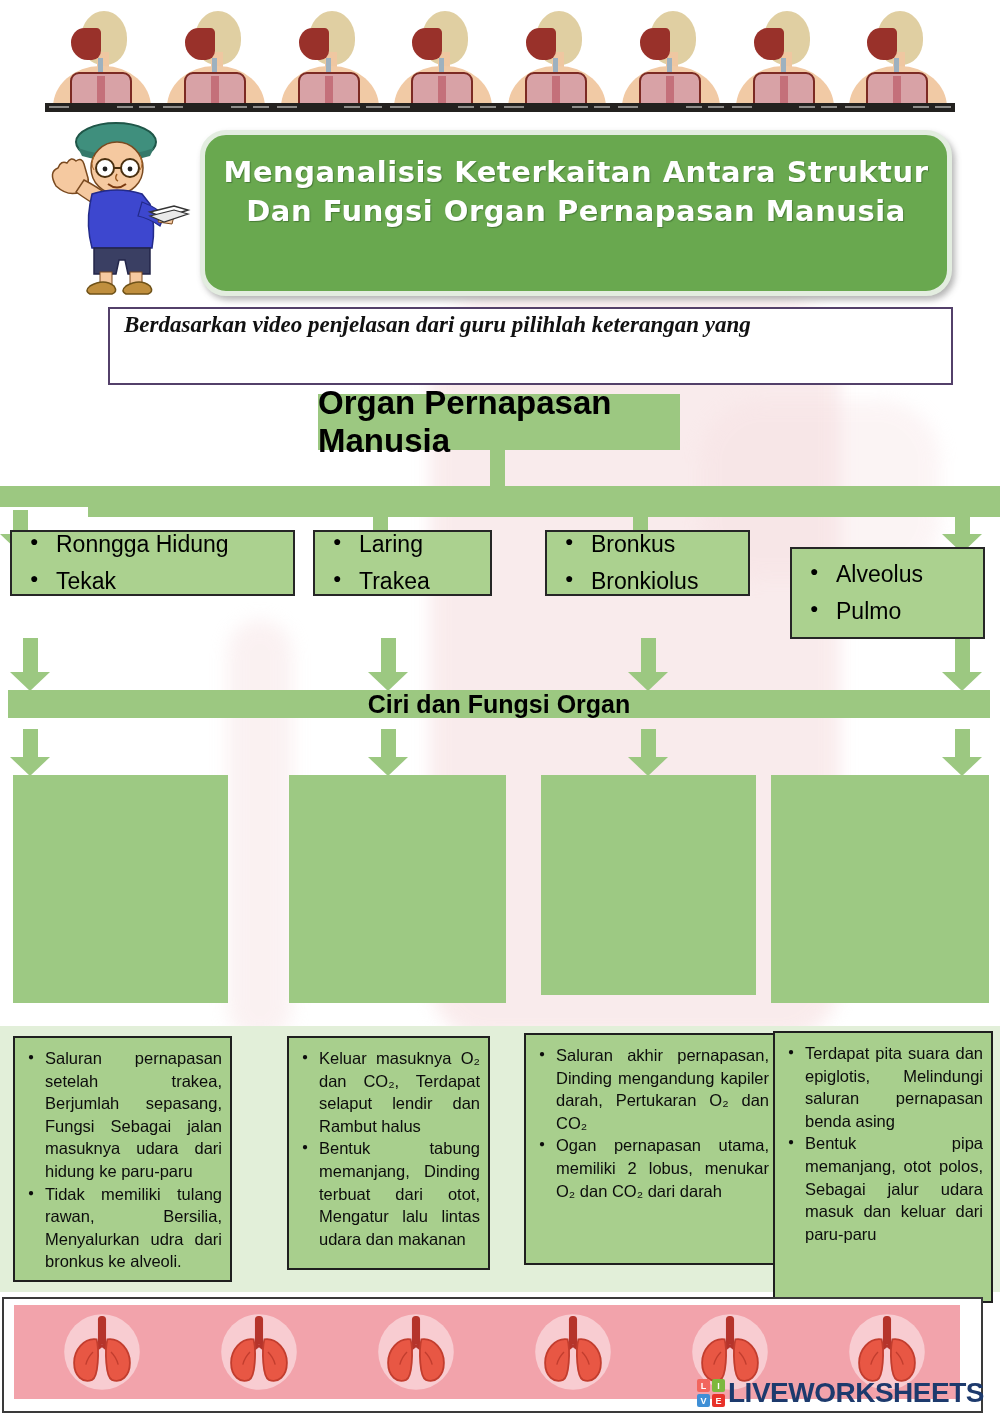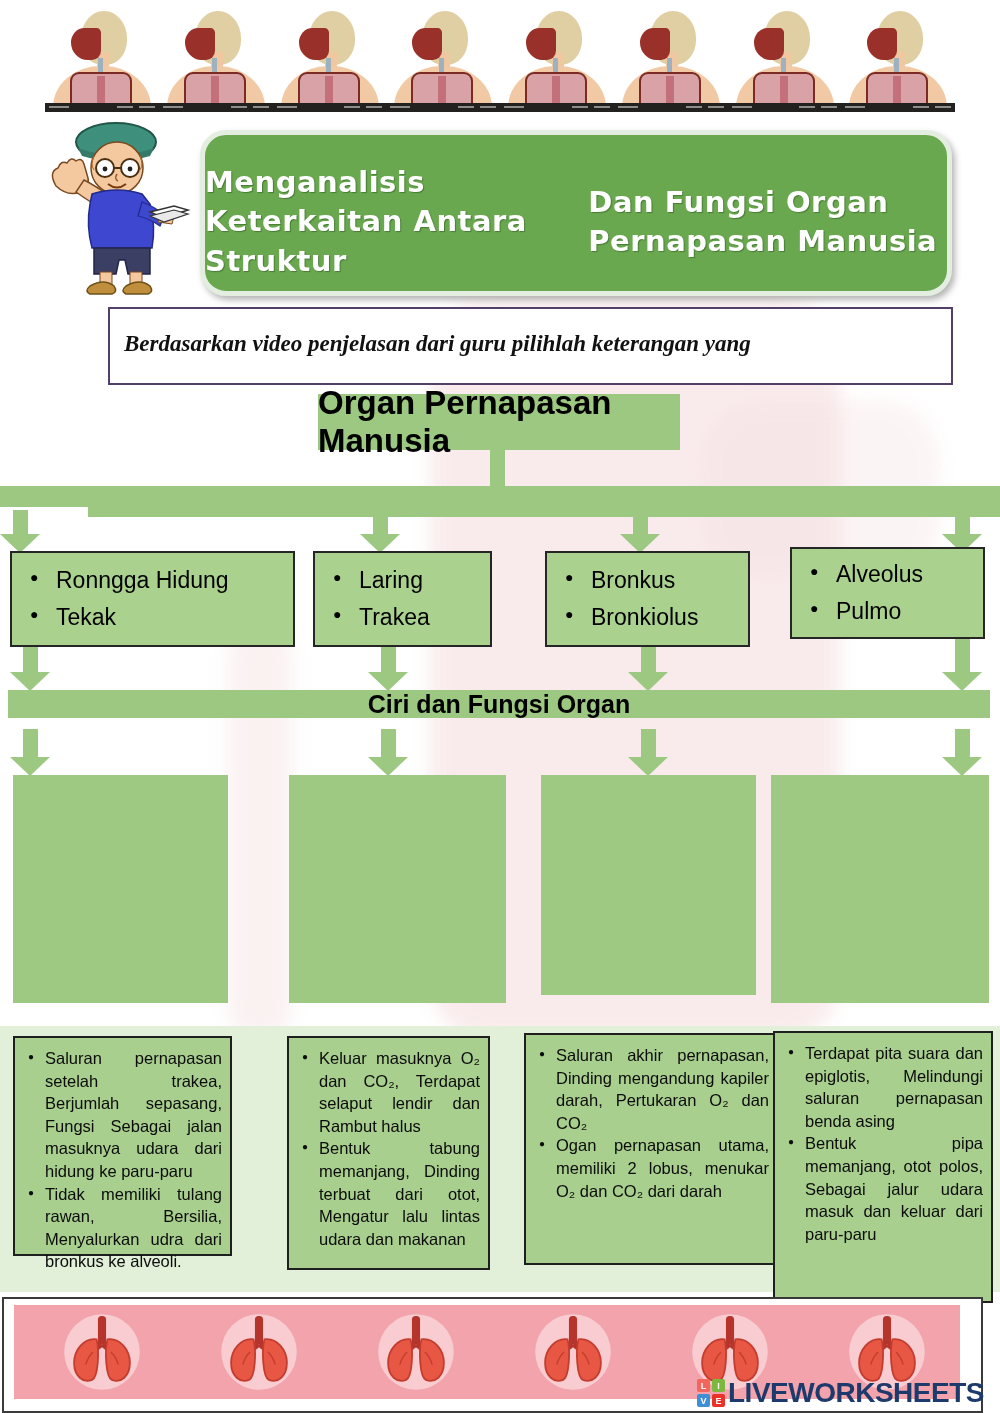--- a/index.html
+++ b/index.html
@@ -37,47 +37,47 @@
   .tile .t-bar i.m1{left:4px;width:20px;}
   .tile .t-bar i.m2{right:26px;width:16px;}
   .tile .t-bar i.m3{right:4px;width:16px;}
 
   
   .boy{position:absolute;left:42px;top:116px;width:150px;height:190px;z-index:3;}
 
   
   .banner{position:absolute;left:200px;top:130px;width:752px;height:166px;background:var(--banner-green);
     border:5px solid #e3ede0;border-radius:26px;box-shadow:3px 4px 6px rgba(90,90,90,.45);z-index:2;
-    display:flex;flex-direction:row;align-items:center;padding-top:18px;}
+    display:flex;flex-direction:column;align-items:center;padding-top:18px;}
   .banner .line{font-family:"DejaVu Sans",sans-serif;font-weight:bold;color:#fff;font-size:29px;line-height:1.35;
     text-shadow:1px 1px 1px rgba(40,80,30,.5);letter-spacing:.5px;}
 
   
   .instruction{position:absolute;left:108px;top:307px;width:845px;height:78px;background:#fff;
-    border:2px solid #53406a;z-index:2;padding:20px 14px;}
+    border:2px solid #53406a;z-index:2;padding:1px 14px;}
   .instruction .iline{font-family:"Liberation Serif",serif;font-style:italic;font-weight:bold;
     color:#111;font-size:23px;line-height:1.3;}
 
   
   .root-box{position:absolute;left:318px;top:394px;width:362px;height:56px;background:var(--flow-green);
     display:flex;align-items:center;justify-content:center;z-index:2;}
   .root-box span{font-weight:bold;font-size:33px;color:#000;}
   .conn-v{position:absolute;left:490px;top:450px;width:15px;height:37px;background:var(--flow-green);z-index:1;}
   .hbar1{position:absolute;left:0;top:486px;width:1000px;height:21px;background:var(--flow-green);z-index:1;}
   .hbar2{position:absolute;left:88px;top:507px;width:912px;height:10px;background:var(--flow-green);z-index:1;}
 
   .arrow{position:absolute;width:40px;display:flex;flex-direction:column;align-items:center;z-index:1;}
   .arrow .stem{width:15px;background:var(--flow-green);}
   .arrow .head{width:0;height:0;border-left:20px solid transparent;border-right:20px solid transparent;
     border-top:19px solid var(--flow-green);}
   .r1{top:510px;} .r1 .stem{height:24px;}
   .r2{top:638px;} .r2 .stem{height:34px;}
   .r3{top:729px;} .r3 .stem{height:28px;}
 
-  .organ-box{position:absolute;top:551px;height:96px;background:var(--box-green);border:2px solid #262626;
+  .organ-box{position:absolute;top:530px;height:66px;background:var(--box-green);border:2px solid #262626;
     display:flex;align-items:center;z-index:2;}
   .organ-box ul{list-style:none;margin:0;padding:0 0 0 14px;}
   .organ-box li{font-size:23px;color:#000;line-height:1.62;padding-left:30px;position:relative;}
   .organ-box li::before{content:"●";font-size:14px;position:absolute;left:4px;top:4px;}
   .ob1{left:10px;width:285px;}
   .ob2{left:313px;width:179px;}
   .ob3{left:545px;width:205px;}
   .ob4{left:790px;width:195px;top:547px;height:92px;}
 
   .ciri-bar{position:absolute;left:8px;top:690px;width:982px;height:28px;background:var(--flow-green);
@@ -85,21 +85,21 @@
   .ciri-bar span{font-weight:bold;font-size:25px;color:#000;}
 
   .drop-zone{position:absolute;top:775px;height:228px;background:#9dc983;z-index:2;}
   .dz1{left:13px;width:215px;}
   .dz2{left:289px;width:217px;}
   .dz3{left:541px;width:215px;height:220px;}
   .dz4{left:771px;width:218px;}
 
   
   .pale-band{position:absolute;left:0;top:1026px;width:1000px;height:266px;background:var(--pale-green);z-index:1;}
-  .desc-box{position:absolute;top:1036px;height:220px;background:#a8cf8d;border:2px solid #1f1f1f;
+  .desc-box{position:absolute;top:1036px;height:246px;background:#a8cf8d;border:2px solid #1f1f1f;
     z-index:2;padding:9px 8px 6px 6px;}
   .desc-box ul{list-style:none;margin:0;padding:0 0 0 24px;}
   .desc-box li{font-size:16.5px;line-height:1.37;color:#0c0c0c;text-align:justify;position:relative;padding-left:0;}
   .desc-box li::before{content:"●";font-size:10px;position:absolute;left:-17px;top:3px;}
   .db1{left:13px;width:219px;}
   .db2{left:287px;width:203px;height:234px;}
   .db3{left:524px;width:255px;height:232px;top:1033px;}
   .db4{left:773px;width:220px;height:272px;top:1031px;}
 
   

